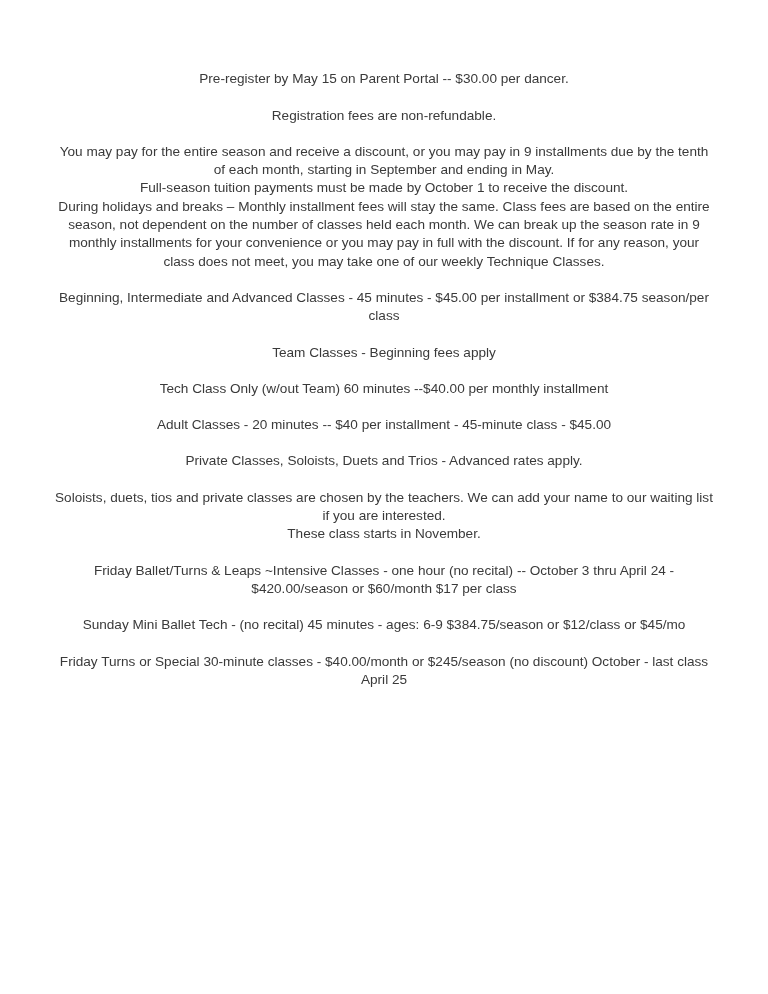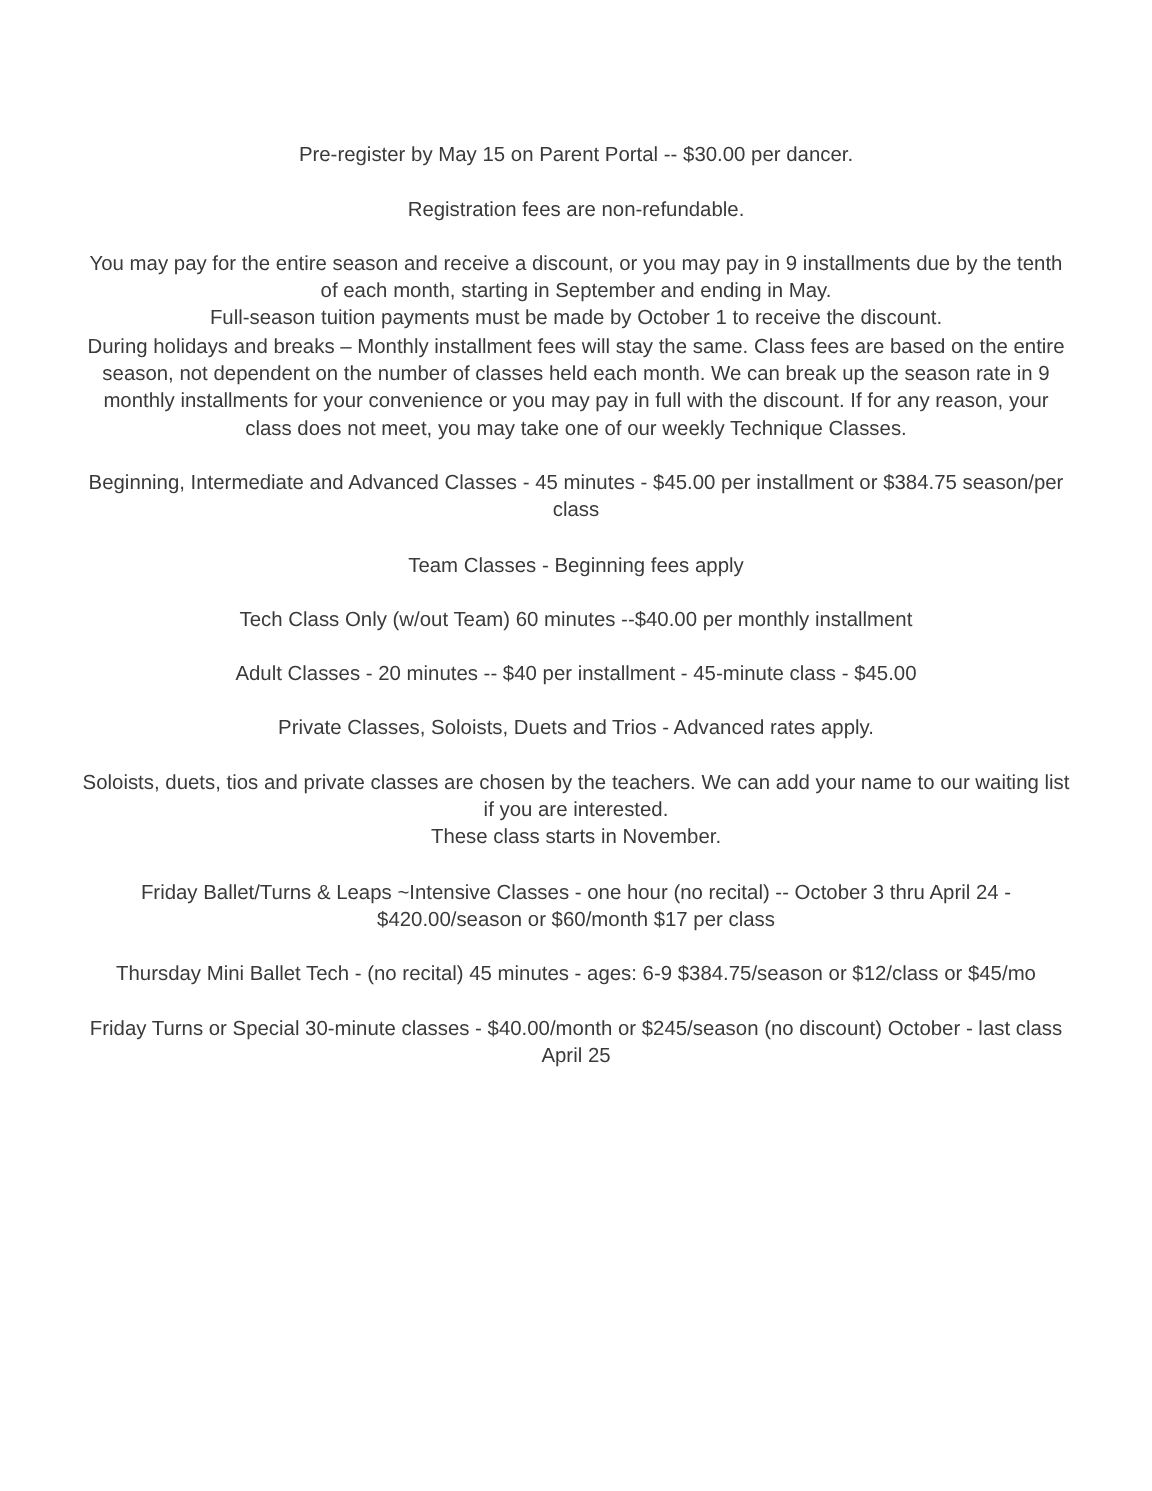--- a/index.html
+++ b/index.html
@@ -9,21 +9,21 @@
   }
   body {
     width: 768px;
     height: 994px;
     overflow: hidden;
     font-family: "Liberation Sans", sans-serif;
   }
   .doc {
     width: 662px;
     margin: 0 auto;
-    padding-top: 94px;
+    padding-top: 70px;
     text-align: center;
     color: #3a3a3a;
     font-size: 13.6px;
     line-height: 18.3px;
     -webkit-font-smoothing: antialiased;
   }
   .doc p {
     margin: 18px 0;
   }
   .doc p:first-child {
@@ -39,15 +39,15 @@
 <div class="doc">
   <p><span>Pre-register by May 15 on Parent Portal -- $30.00 per dancer.</span><br><br><span>Registration fees are non-refundable.</span></p>
   <p><span>You may pay for the entire season and receive a discount, or you may pay in 9 installments due by the tenth of each month, starting in September and ending in May.</span><br><span>Full-season tuition payments must be made by October 1 to receive the discount.</span><br><span>During holidays and breaks – Monthly installment fees will stay the same. Class fees are based on the entire season, not dependent on the number of classes held each month. We can break up the season rate in 9 monthly installments for your convenience or you may pay in full with the discount. If for any reason, your class does not meet, you may take one of our weekly Technique Classes.</span></p>
   <p><span>Beginning, Intermediate and Advanced Classes - 45 minutes - $45.00 per installment or $384.75 season/per class</span></p>
   <p><span>Team Classes - Beginning fees apply</span></p>
   <p><span>Tech Class Only (w/out Team) 60 minutes --$40.00 per monthly installment</span></p>
   <p><span>Adult Classes - 20 minutes -- $40 per installment - 45-minute class - $45.00</span></p>
   <p><span>Private Classes, Soloists, Duets and Trios - Advanced rates apply.</span></p>
   <p><span>Soloists, duets, tios and private classes are chosen by the teachers. We can add your name to our waiting list if you are interested.</span><br><span>These class starts in November.</span></p>
   <p><span>Friday Ballet/Turns &amp; Leaps ~Intensive Classes - one hour (no recital) -- October 3 thru April 24 - $420.00/season or $60/month $17 per class</span></p>
-  <p><span>Thursday Mini Ballet Tech - (no recital) 45 minutes - ages: 6-9 $384.75/season or $12/class or $45/mo</span></p>
+  <p><span>Sunday Mini Ballet Tech - (no recital) 45 minutes - ages: 6-9 $384.75/season or $12/class or $45/mo</span></p>
   <p><span>Friday Turns or Special 30-minute classes - $40.00/month or $245/season (no discount) October - last class April 25</span></p>
 </div>
 
 </body></html>

